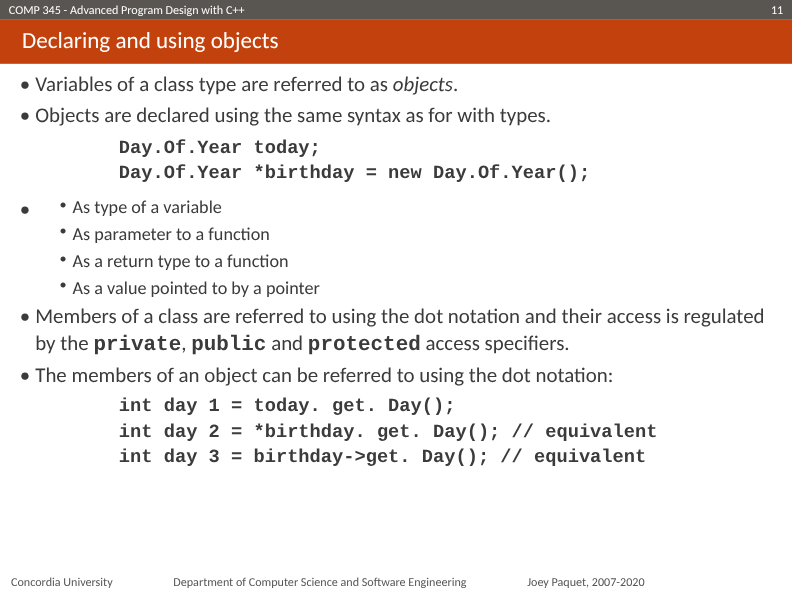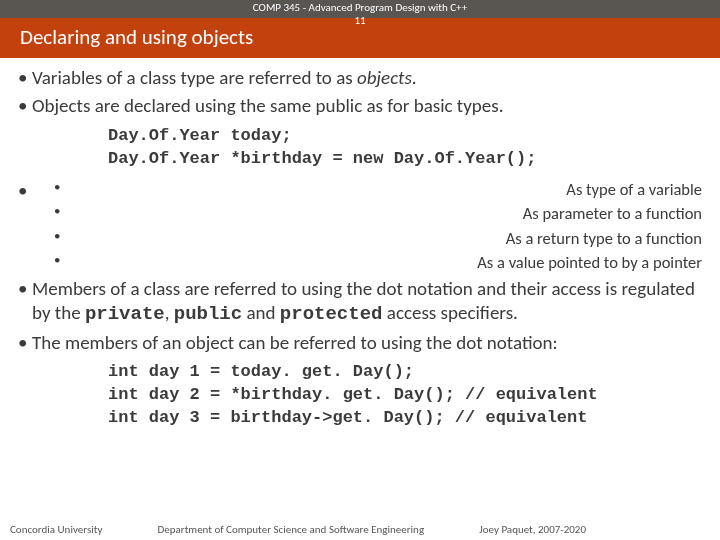--- a/index.html
+++ b/index.html
@@ -20,21 +20,20 @@
   }
   .topbar {
     background: #595551;
     color: #ffffff;
     display: flex;
     justify-content: space-between;
     align-items: center;
     padding: 1px 8px;
     font-size: 11px;
     height: 16px;
-    flex-direction: column;
   }
   .titlebar {
     background: #c2410c;
     color: #ffffff;
     font-family: "Calibri Light", Calibri, Arial, sans-serif;
     font-size: 21px;
     font-weight: 300;
     padding: 6px 0 8px 20px;
     height: 26px;
     display: flex;
@@ -59,21 +58,20 @@
     content: "•";
     position: absolute;
     left: 0;
     top: 0;
     color: #3b3b3b;
   }
   ul.sub {
     list-style: none;
     padding: 0;
     margin: 2px 0 4px 22px;
-    text-align: right;
   }
   ul.sub > li {
     position: relative;
     padding-left: 12px;
     margin-bottom: 4px;
     font-size: 16.5px;
     line-height: 1.25;
   }
   ul.sub > li::before {
     content: "•";
@@ -126,21 +124,21 @@
   </div>
 
   <div class="body">
     <ul class="top">
 
       <li>
         <span>Variables of a class type are referred to as </span><span class="italic">objects</span><span>.</span>
       </li>
 
       <li>
-        <span>Objects are declared using the same public as for basic types.</span>
+        <span>Objects are declared using the same syntax as for with types.</span>
         <div class="codeblock"><span>Day.Of.Year today;</span>
 <span>Day.Of.Year *birthday = new Day.Of.Year();</span></div>
       </li>
 
       <li>
         <ul class="sub">
           <li>As type of a variable</li>
           <li>As parameter to a function</li>
           <li>As a return type to a function</li>
           <li>As a value pointed to by a pointer</li>

